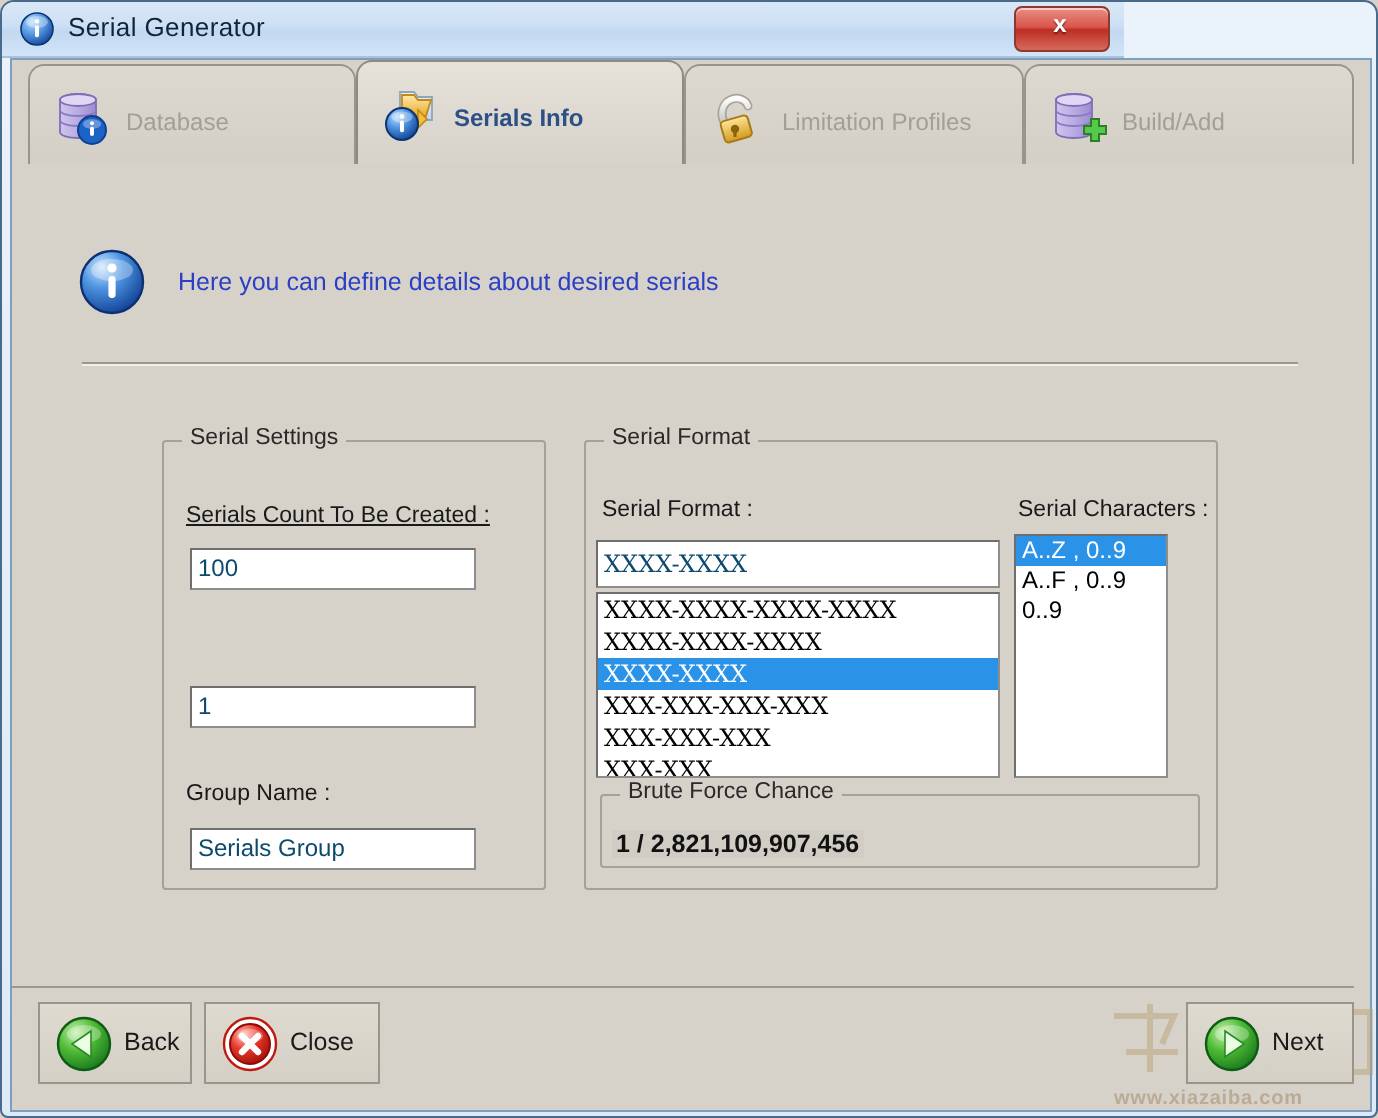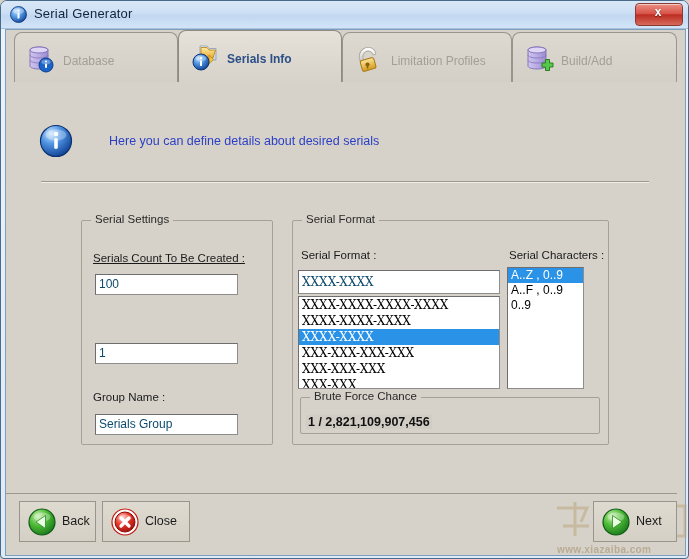--- a/index.html
+++ b/index.html
@@ -35,21 +35,21 @@
     width: 681px; height: 527px;
     box-sizing: border-box;
     border: 1px solid #7d9fbf;
     background: #d6d2ca;
   }
 
   
   .titlebar {
     position: absolute;
     left: 0; top: 0;
-    width: 689px; height: 28px;
+    width: 561px; height: 28px;
     background: linear-gradient(180deg,#d9e8f7 0%, #cde0f4 42%, #c2d8f0 55%, #d2e4f8 100%);
     border-bottom: 1px solid #a9c2da;
     box-sizing: border-box;
   }
   .title-icon {
     position: absolute;
     left: 9px; top: 5px;
     width: 17px; height: 17px;
   }
   .title-text {
@@ -143,21 +143,20 @@
     position: absolute;
     left: 38px; top: 123px;
     width: 34px; height: 34px;
   }
   .info-text {
     position: absolute;
     left: 88px; top: 133px;
     font-size: 12.5px;
     color: #2b3fc4;
     white-space: nowrap;
-    margin-left: 20px;
   }
   .divider {
     position: absolute;
     left: 40px; top: 180px;
     width: 608px; height: 2px;
     border-top: 1px solid #9d988f;
     border-bottom: 1px solid #f2efe9;
     box-sizing: border-box;
   }
 

